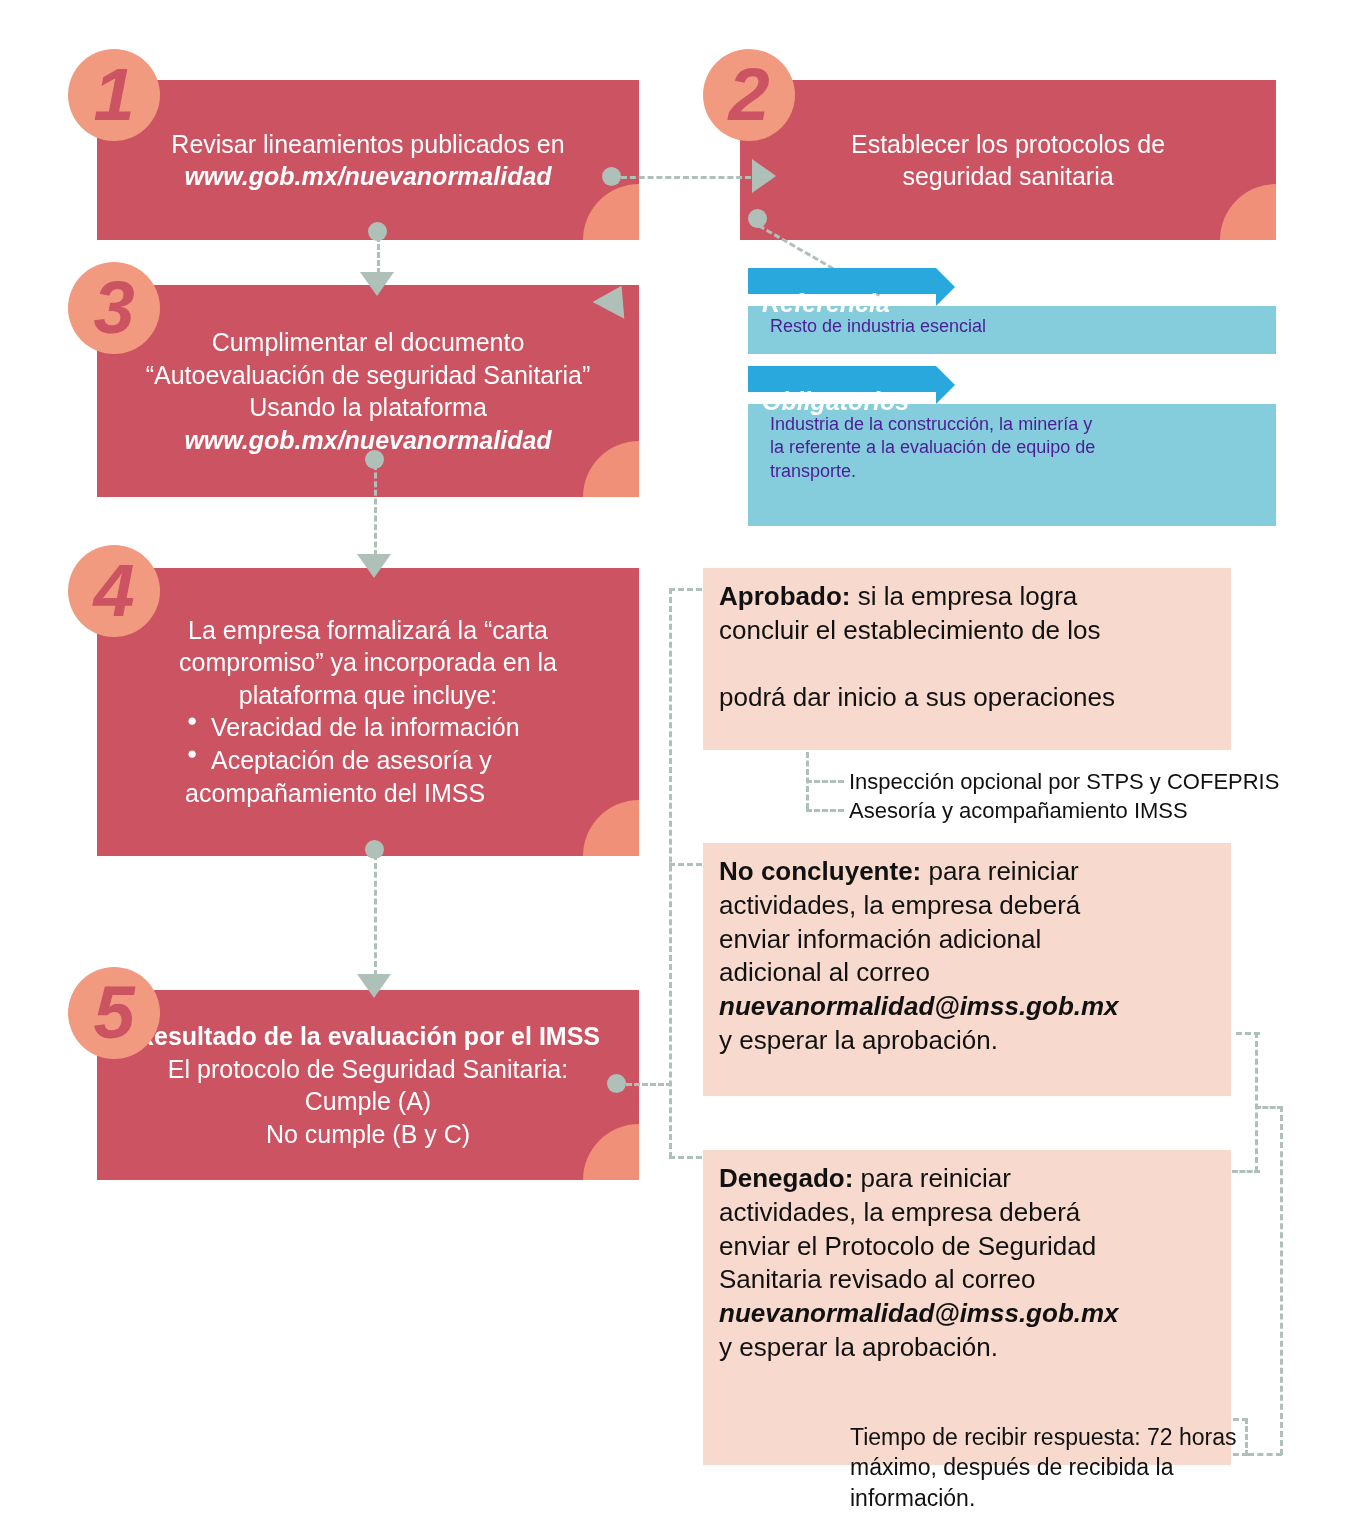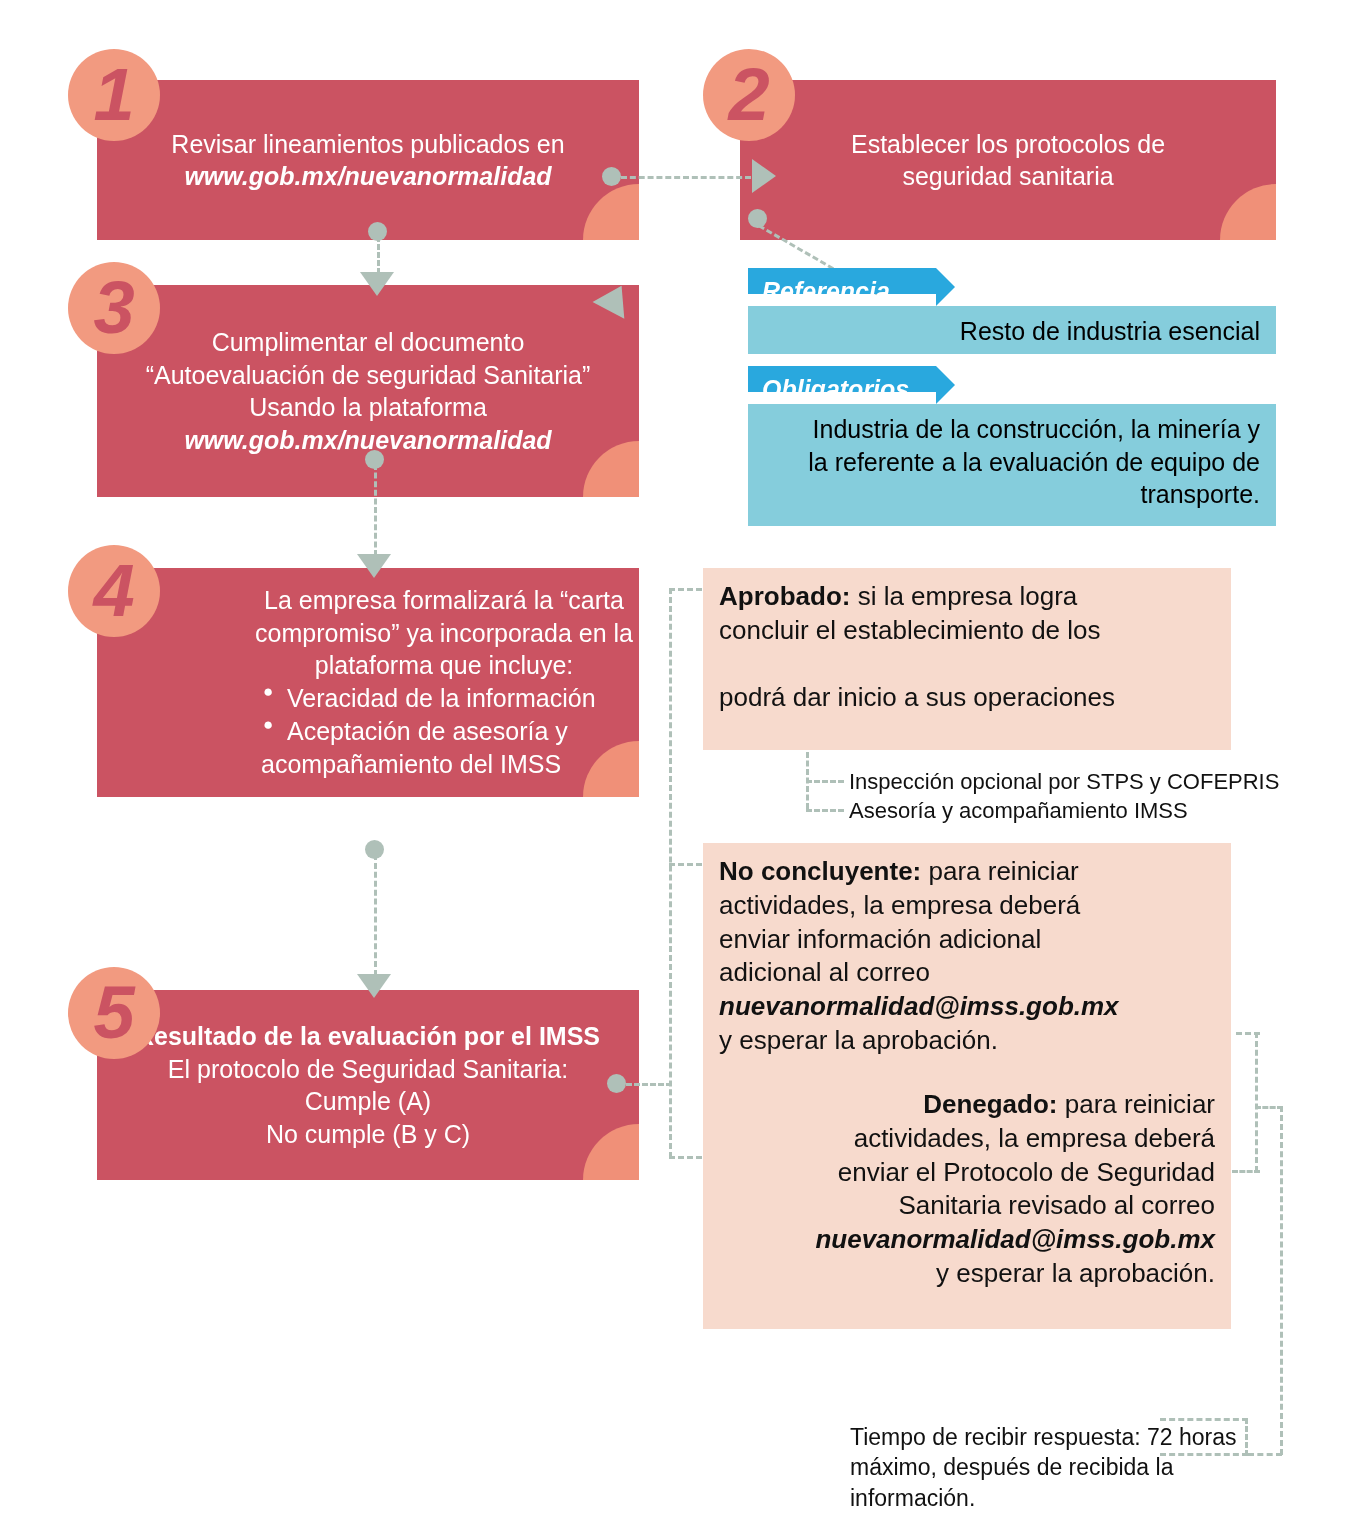--- a/index.html
+++ b/index.html
@@ -143,43 +143,42 @@
   
   .blue-tab{
     position:absolute;
     background:#29A8DE;
     color:#ffffff;
     font-style:italic;
     font-weight:bold;
     font-size:25px;
     line-height:38px;
     height:26px;
-    padding:4px 16px 0 14px;
+    padding:16px 16px 0 14px;
     box-sizing:border-box;
     z-index:3;
   }
   .blue-tab:after{
     content:"";
     position:absolute;
     right:-19px;top:0;
     width:0;height:0;
     border-top:19px solid transparent;
     border-bottom:19px solid transparent;
     border-left:19px solid #29A8DE;
   }
   .blue-body{
     position:absolute;
     background:#85CDDC;
-    color:#000000;
-    font-size:25px;
+    color:#4c1d95;
+    font-size:18px;
     line-height:1.30;
     padding:9px 16px 11px 22px;
     box-sizing:border-box;
     z-index:2;
-    text-align:right;
   }
 
   
   .peach-box{
     position:absolute;
     background:#F7DACD;
     color:#111111;
     font-size:26px;
     line-height:1.30;
     padding:12px 16px 30px 16px;
@@ -276,21 +275,21 @@
   <div class="blue-body" style="left:748px;top:404px;width:528px;height:122px;">
     <span>Industria de la construcción, la minería y</span><br>
     <span>la referente a la evaluación de equipo de</span><br>
     <span>transporte.</span>
   </div>
 
   <div class="dot" style="left:365px;top:450px;"></div>
   <div class="vline" style="left:374px;top:464px;height:92px;"></div>
   <div class="arrow-down" style="left:357px;top:554px;"></div>
 
-  <div class="step-box" style="left:97px;top:568px;width:542px;height:229px;display:flex;align-items:center;justify-content:flex-end;">
+  <div class="step-box" style="left:97px;top:568px;width:542px;height:288px;display:flex;align-items:center;justify-content:center;">
     <div class="step-text" style="padding:0 6px;">
       <span>La empresa formalizará la “carta</span><br>
       <span>compromiso” ya incorporada en la</span><br>
       <span>plataforma que incluye:</span>
       <ul class="bullets">
         <li>Veracidad de la información</li>
         <li>Aceptación de asesoría y</li>
         <li class="nobul">acompañamiento del IMSS</li>
       </ul>
     </div>
@@ -343,21 +342,21 @@
 
   <div class="peach-box" style="left:703px;top:843px;width:528px;height:253px;">
     <b>No concluyente:</b><span> para reiniciar</span><br>
     <span>actividades, la empresa deberá</span><br>
     <span>enviar información adicional</span><br>
     <span>adicional al correo</span><br>
     <span class="mail">nuevanormalidad@imss.gob.mx</span><br>
     <span>y esperar la aprobación.</span>
   </div>
 
-  <div class="peach-box" style="left:703px;top:1076px;width:528px;height:253px;text-align:right;">
+  <div class="peach-box" style="left:703px;top:1150px;width:528px;height:315px;">
     <b>Denegado:</b><span> para reiniciar</span><br>
     <span>actividades, la empresa deberá</span><br>
     <span>enviar el Protocolo de Seguridad</span><br>
     <span>Sanitaria revisado al correo</span><br>
     <span class="mail">nuevanormalidad@imss.gob.mx</span><br>
     <span>y esperar la aprobación.</span>
   </div>
 
   <div class="hline" style="left:1236px;top:1032px;width:24px;"></div>
   <div class="vline" style="left:1255px;top:1032px;height:140px;"></div>

